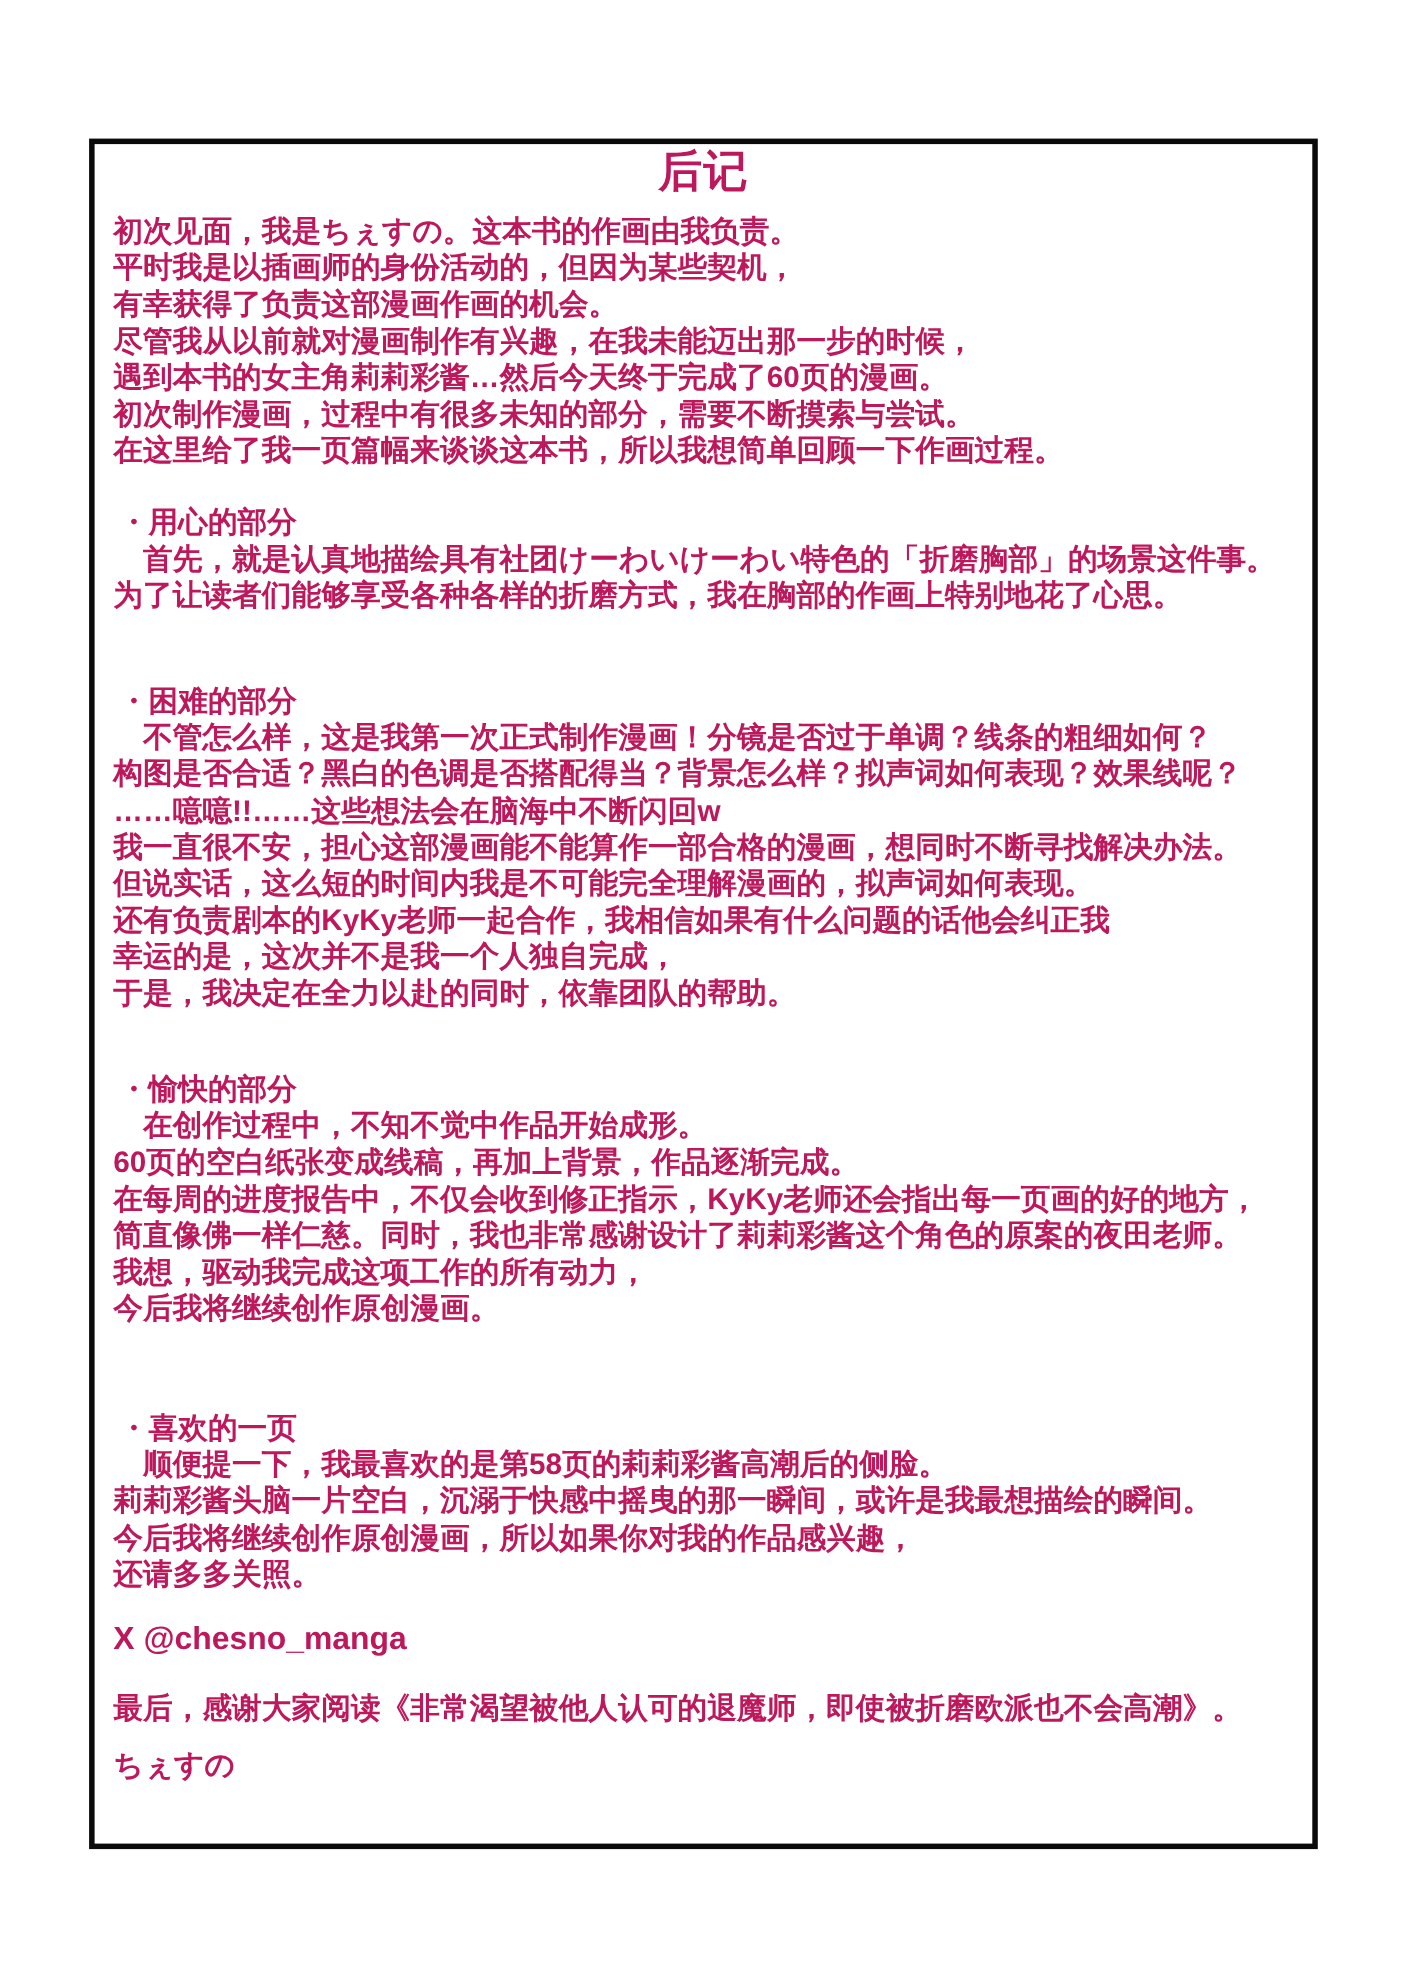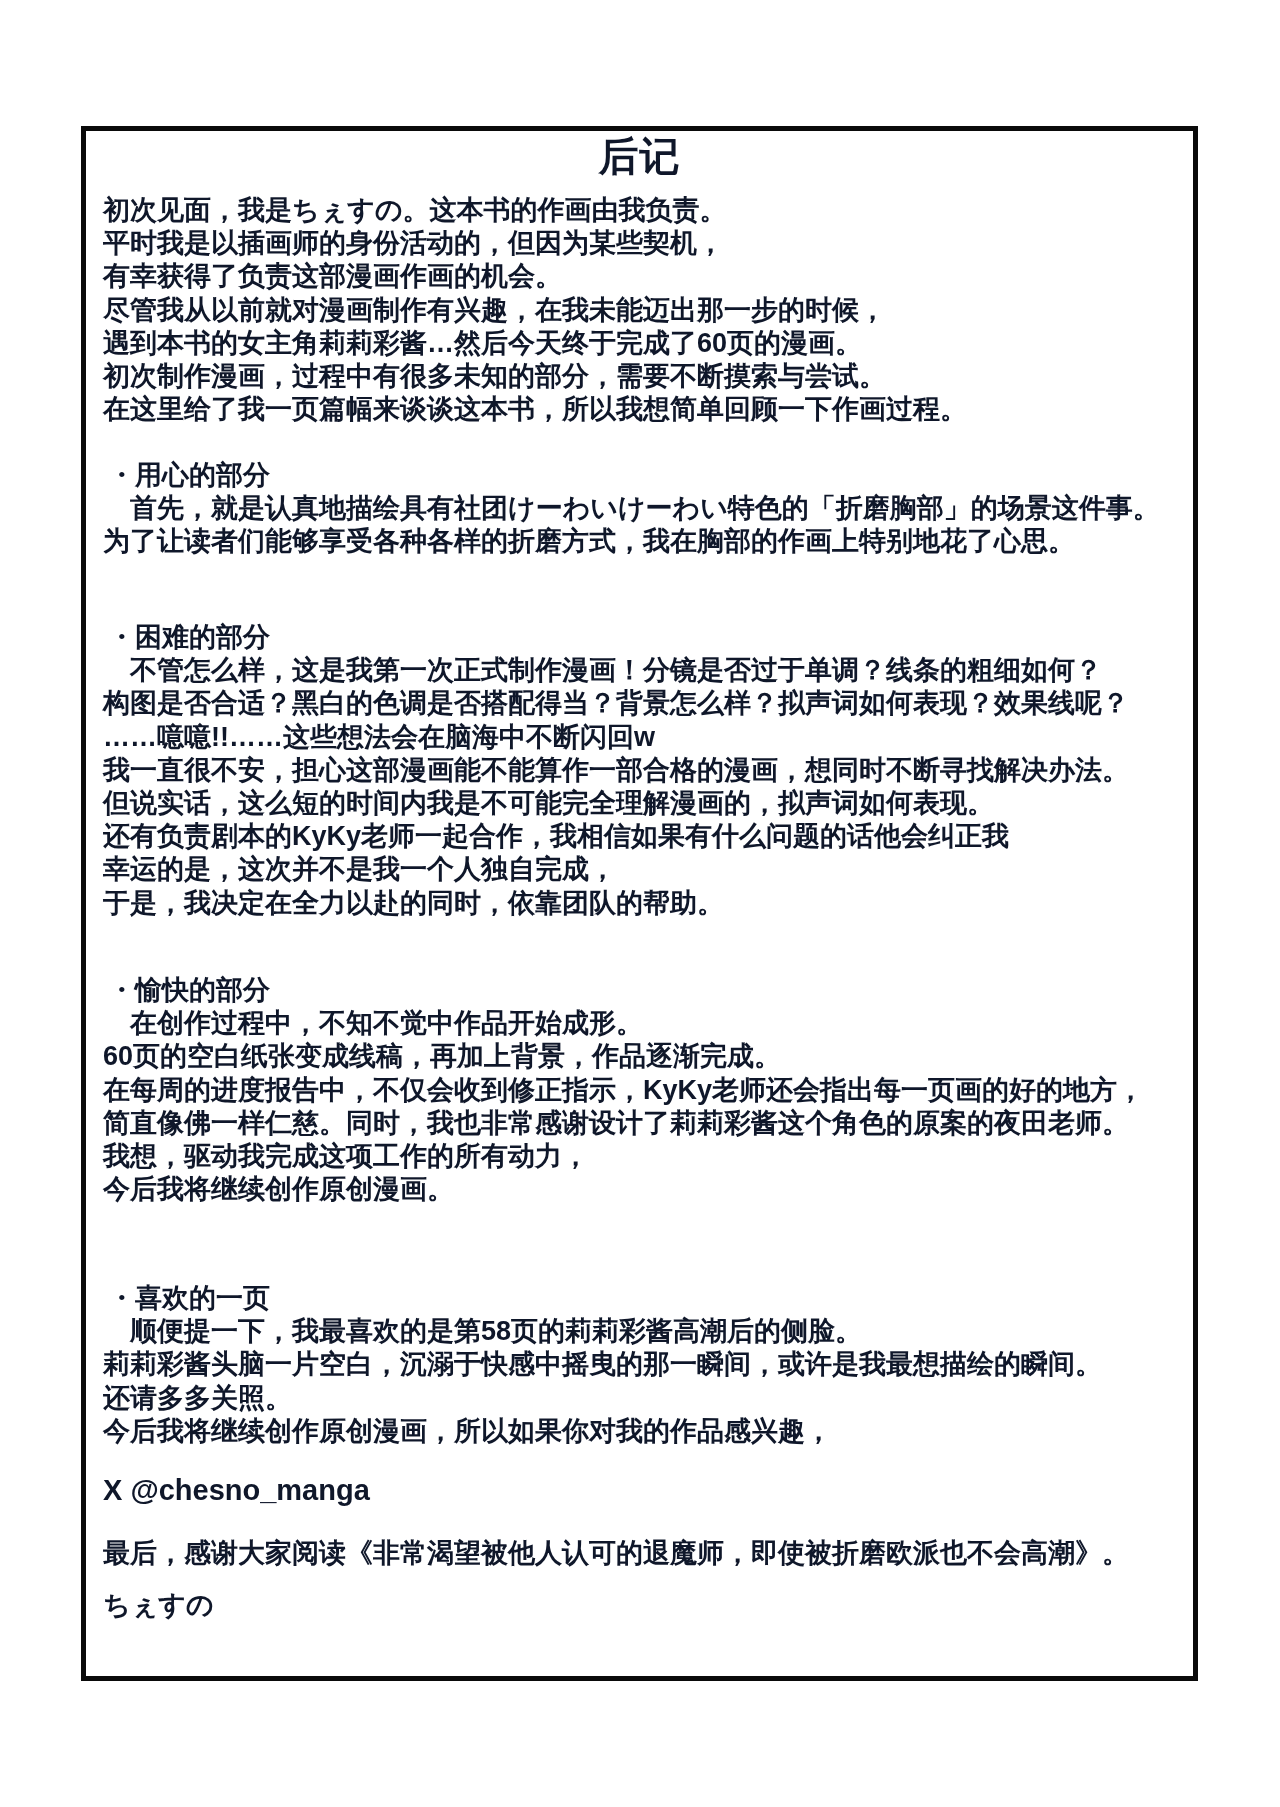--- a/index.html
+++ b/index.html
@@ -2,21 +2,21 @@
 <html><head>
 <meta charset="utf-8">
 <style>
   html,body{margin:0;padding:0;}
   .page{
     position:relative;
     width:1280px;
     height:1807px;
     background:#ffffff;
     font-family:"Liberation Sans", sans-serif;
-    color:#0f172a;
+    color:#be185d;
     overflow:hidden;
   }
   .frame{
     position:absolute;
     left:81px;
     top:126px;
     width:1117px;
     height:1555px;
     border:5px solid #0a0a0a;
     box-sizing:border-box;
@@ -101,22 +101,22 @@
       <div class="line">在每周的进度报告中，不仅会收到修正指示，KyKy老师还会指出每一页画的好的地方，</div>
       <div class="line">简直像佛一样仁慈。同时，我也非常感谢设计了莉莉彩酱这个角色的原案的夜田老师。</div>
       <div class="line">我想，驱动我完成这项工作的所有动力，</div>
       <div class="line">今后我将继续创作原创漫画。</div>
     </div>
 
     <div class="block sec3">
       <div class="line heading">・喜欢的一页</div>
       <div class="line">　顺便提一下，我最喜欢的是第58页的莉莉彩酱高潮后的侧脸。</div>
       <div class="line">莉莉彩酱头脑一片空白，沉溺于快感中摇曳的那一瞬间，或许是我最想描绘的瞬间。</div>
+      <div class="line">今后我将继续创作原创漫画，所以如果你对我的作品感兴趣，</div>
       <div class="line">还请多多关照。</div>
-      <div class="line">今后我将继续创作原创漫画，所以如果你对我的作品感兴趣，</div>
     </div>
 
     <div class="block handle">
       <div class="line latin">X @chesno_manga</div>
     </div>
 
     <div class="block closing">
       <div class="line">最后，感谢大家阅读《非常渴望被他人认可的退魔师，即使被折磨欧派也不会高潮》。</div>
     </div>
 

